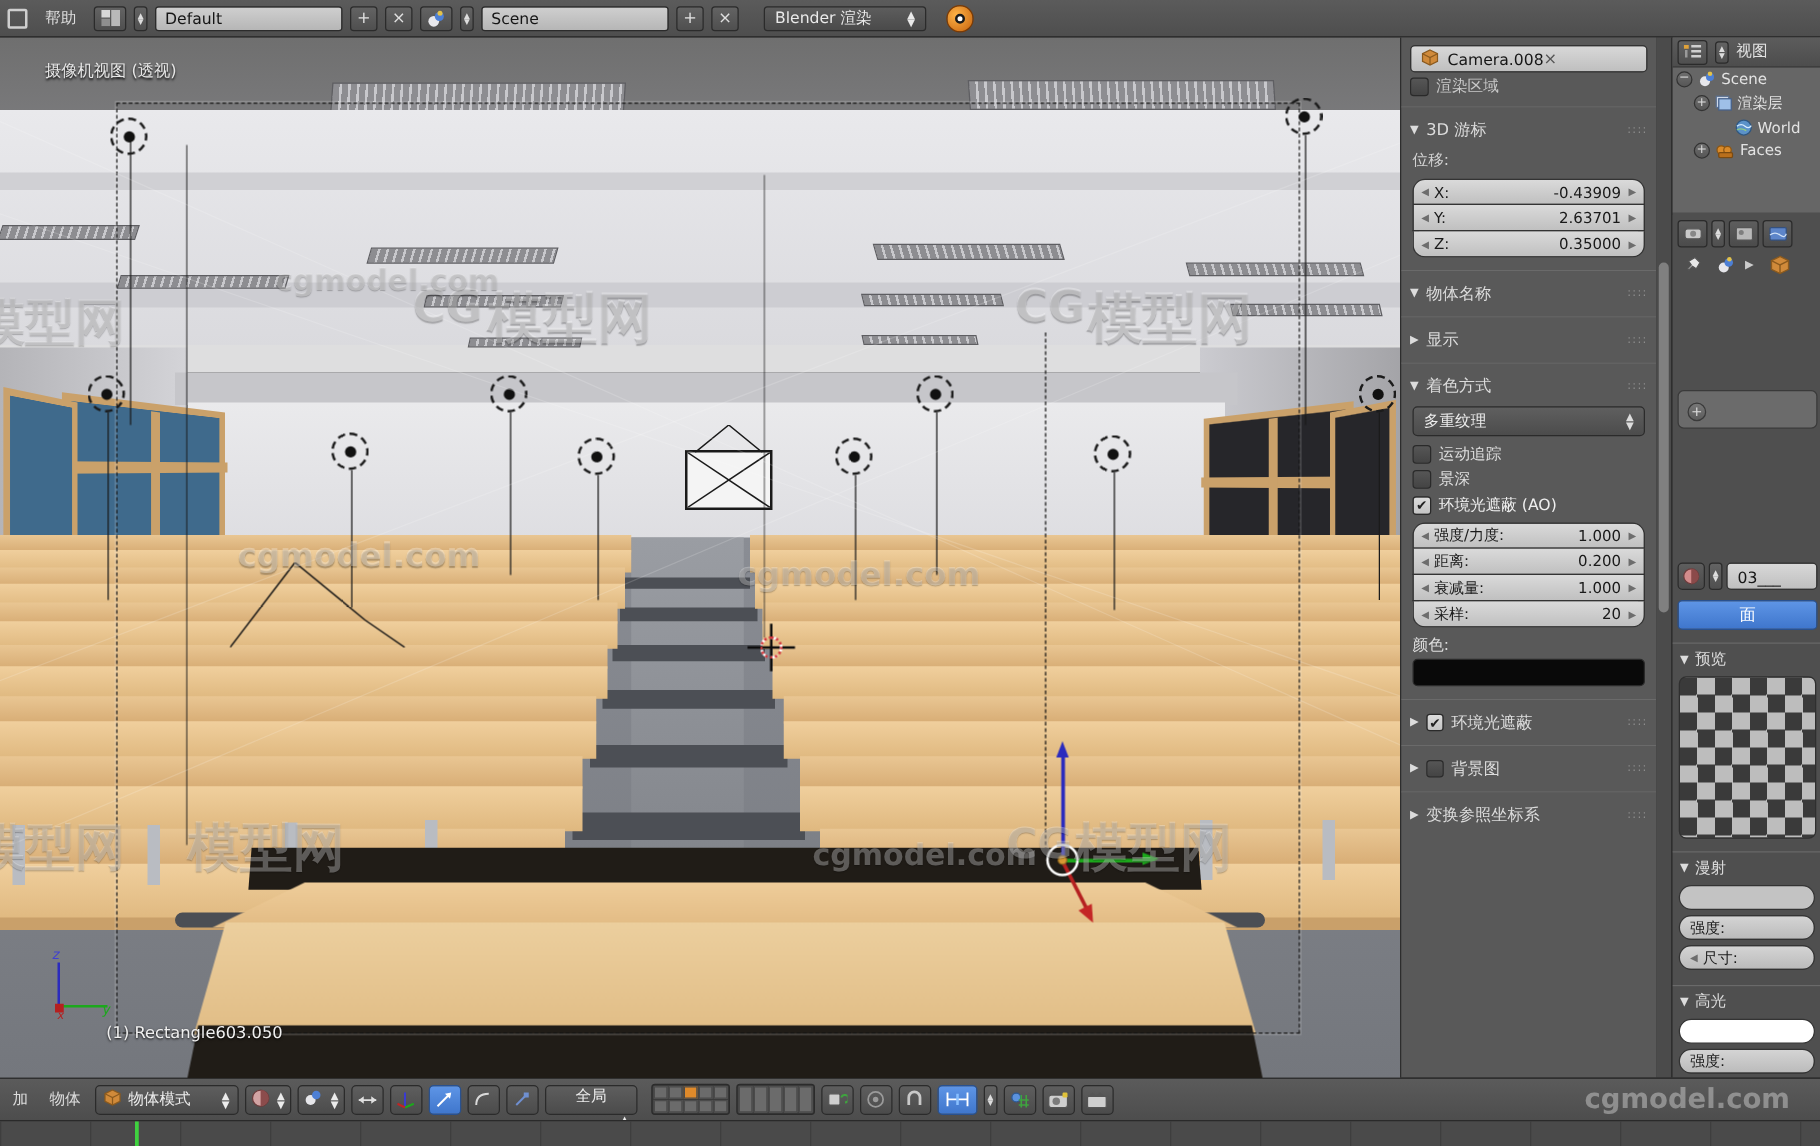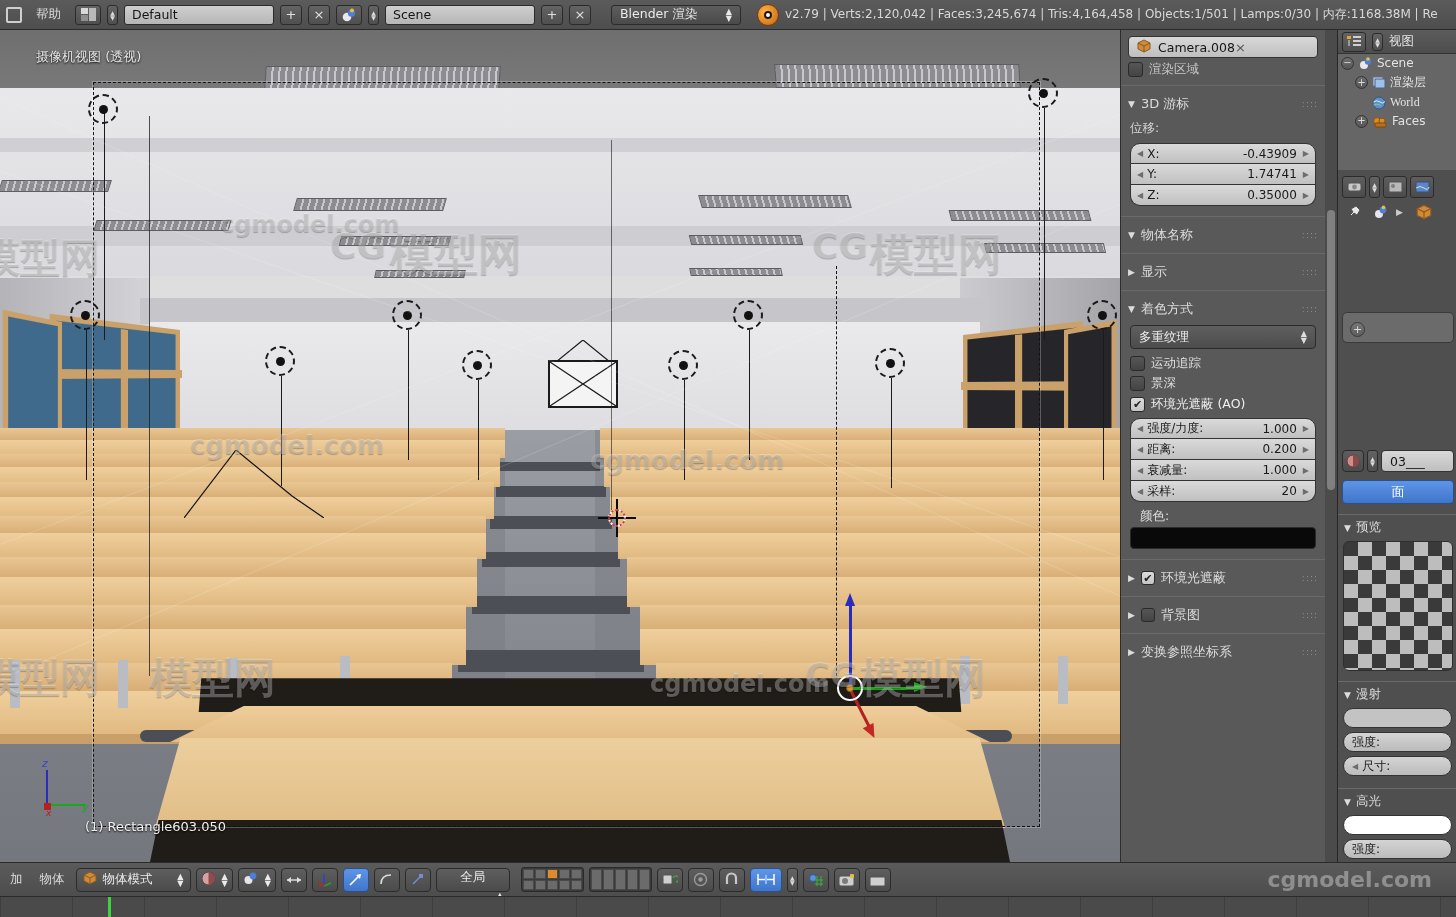--- a/index.html
+++ b/index.html
@@ -247,21 +247,20 @@
     <div class="xbtn">×</div>
 
     <div class="engine" style="margin-left:14px;width:130px;">
       <span>Blender 渲染</span>
       <span style="margin-left:auto;font-size:8px;line-height:7px;text-align:center;">▲<br>▼</span>
     </div>
 
     <div style="width:22px;height:22px;border-radius:50%;background:radial-gradient(circle at 35% 35%,#ffb347,#c5620d);border:1px solid #7a3b06;display:flex;align-items:center;justify-content:center;margin-left:10px;">
       <div style="width:8px;height:8px;border-radius:50%;background:#fff;border:2px solid #1a1a1a;"></div>
     </div>
-    <div class="stats">v2.79 | Verts:2,120,042 | Faces:3,245,674 | Tris:4,164,458 | Objects:1/501 | Lamps:0/30 | 内存:1168.38M | Re</div>
   </div>
 
   <div class="viewport">
 
     <div class="room">
 
       <div class="ceilOuter" style="background:linear-gradient(#6f6f6f,#818184);"></div>
       <div class="lightgrid" style="left:265px;top:36px;width:235px;height:24px;transform:skewX(-4deg);"></div>
       <div class="lightgrid" style="left:775px;top:34px;width:245px;height:24px;transform:skewX(4deg);"></div>
 
@@ -489,21 +488,21 @@
     <div style="padding:0 9px;">
       <div class="nField" style="border-bottom-left-radius:0;border-bottom-right-radius:0;">
         <span class="arw">◀</span>
         <span class="lab" style="margin-right:auto;margin-left:4px;">X:</span>
         <span>-0.43909</span>
         <span class="arw" style="margin-left:6px;">▶</span>
       </div>
       <div class="nField" style="border-radius:0;border-top:none;">
         <span class="arw">◀</span>
         <span class="lab" style="margin-right:auto;margin-left:4px;">Y:</span>
-        <span>1.74741</span>
+        <span>2.63701</span>
         <span class="arw" style="margin-left:6px;">▶</span>
       </div>
       <div class="nField" style="border-top-left-radius:0;border-top-right-radius:0;border-top:none;">
         <span class="arw">◀</span>
         <span class="lab" style="margin-right:auto;margin-left:4px;">Z:</span>
         <span>0.35000</span>
         <span class="arw" style="margin-left:6px;">▶</span>
       </div>
     </div>
 
@@ -568,21 +567,21 @@
         <span>1.000</span>
         <span class="arw" style="margin-left:6px;">▶</span>
       </div>
       <div class="nField" style="border-top-left-radius:0;border-top-right-radius:0;border-top:none;">
         <span class="arw">◀</span>
         <span class="lab" style="margin-right:auto;margin-left:4px;">采样:</span>
         <span>20</span>
         <span class="arw" style="margin-left:6px;">▶</span>
       </div>
     </div>
-    <div style="padding:6px 19px 2px;color:#dedede;font-size:12.5px;">颜色:</div>
+    <div style="padding:6px 9px 2px;color:#dedede;font-size:12.5px;">颜色:</div>
     <div style="padding:0 9px 6px;">
       <div class="swatch" id="ao-color-swatch" style="background: rgb(9, 9, 9);"></div>
     </div>
 
     <div class="ndiv"></div>
     <div class="pHead">
       <span class="tri">▶</span>
       <div class="cbox on" style="width:14px;height:14px;">✔</div>
       <span>环境光遮蔽</span>
       <span class="grip">::::</span>
@@ -642,21 +641,21 @@
           <div class="olRow" style="padding-left: 17px;">
             <span class="expander">+</span>
             <span style="display: inline-flex;">
               <svg width="14" height="13" viewBox="0 0 14 13">
                 <rect x="1" y="1" width="10" height="9" fill="#cfd9e8" stroke="#5b6f8f"></rect>
                 <rect x="3" y="3" width="10" height="9" fill="#9fc0e8" stroke="#466089"></rect>
               </svg>
             </span>
             <span style="white-space: nowrap;">渲染层</span>
           </div>
-          <div class="olRow" style="padding-left: 17px; font-family: Liberation Serif, serif;">
+          <div class="olRow" style="padding-left: 33px;">
             <span class="expander" style="visibility: hidden;">+</span>
             <span style="display: inline-flex;">
               <svg width="14" height="14" viewBox="0 0 14 14">
                 <circle cx="7" cy="7" r="6" fill="#5b92c9" stroke="#2f5780"></circle>
                 <path d="M1.5 6 Q5 3.5 8 6 T13 5.5" stroke="#d7ecff" fill="none"></path>
                 <path d="M1.5 9 Q5 7 9 9.5" stroke="#8ecb84" fill="none"></path>
               </svg>
             </span>
             <span style="white-space: nowrap;">World</span>
           </div>

